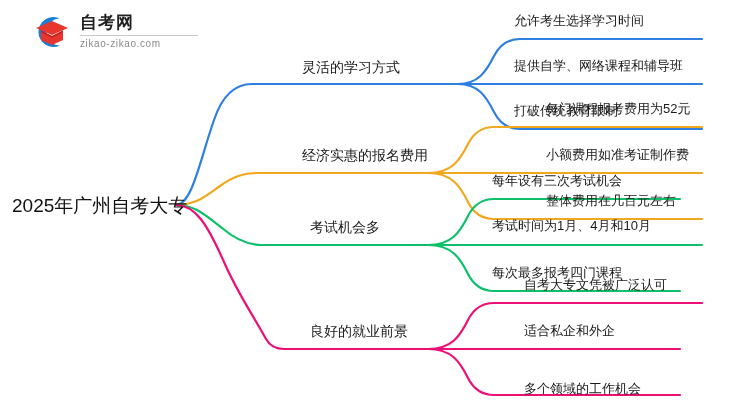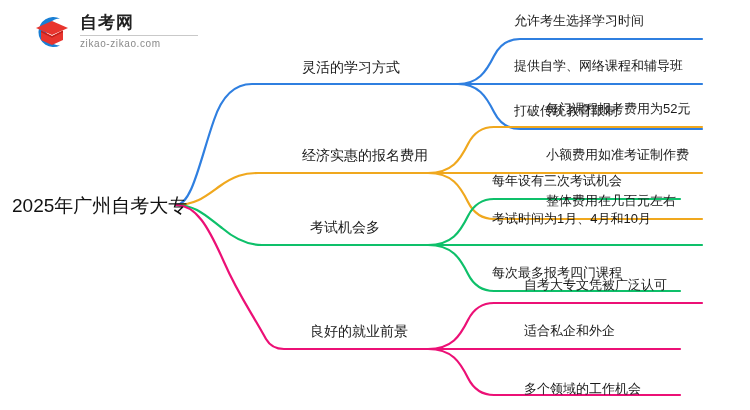--- a/index.html
+++ b/index.html
@@ -148,21 +148,21 @@
   <div class="node-text leaf-label" style="left:514px; top:59px;">提供自学、网络课程和辅导班</div>
   <div class="node-text leaf-label" style="left:514px; top:104px;">打破传统教育限制</div>
 
   <div class="node-text branch-label" style="left:302px; top:148px;">经济实惠的报名费用</div>
   <div class="node-text leaf-label" style="left:546px; top:102px;">每门课程报考费用为52元</div>
   <div class="node-text leaf-label" style="left:546px; top:148px;">小额费用如准考证制作费</div>
   <div class="node-text leaf-label" style="left:546px; top:194px;">整体费用在几百元左右</div>
 
   <div class="node-text branch-label" style="left:310px; top:220px;">考试机会多</div>
   <div class="node-text leaf-label" style="left:492px; top:174px;">每年设有三次考试机会</div>
-  <div class="node-text leaf-label" style="left:492px; top:212px;">考试时间为1月、4月和10月</div>
+  <div class="node-text leaf-label" style="left:492px; top:219px;">考试时间为1月、4月和10月</div>
   <div class="node-text leaf-label" style="left:492px; top:266px;">每次最多报考四门课程</div>
 
   <div class="node-text branch-label" style="left:310px; top:324px;">良好的就业前景</div>
   <div class="node-text leaf-label" style="left:524px; top:278px;">自考大专文凭被广泛认可</div>
   <div class="node-text leaf-label" style="left:524px; top:324px;">适合私企和外企</div>
   <div class="node-text leaf-label" style="left:524px; top:370px;margin-top:12px;">多个领域的工作机会</div>
 
 </div>
 
 </body></html>

